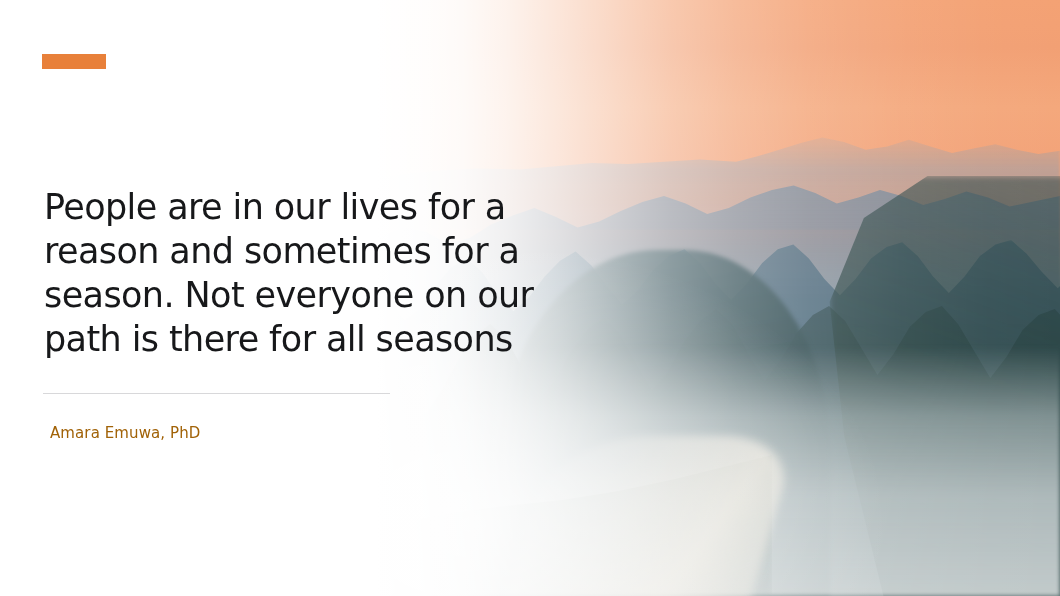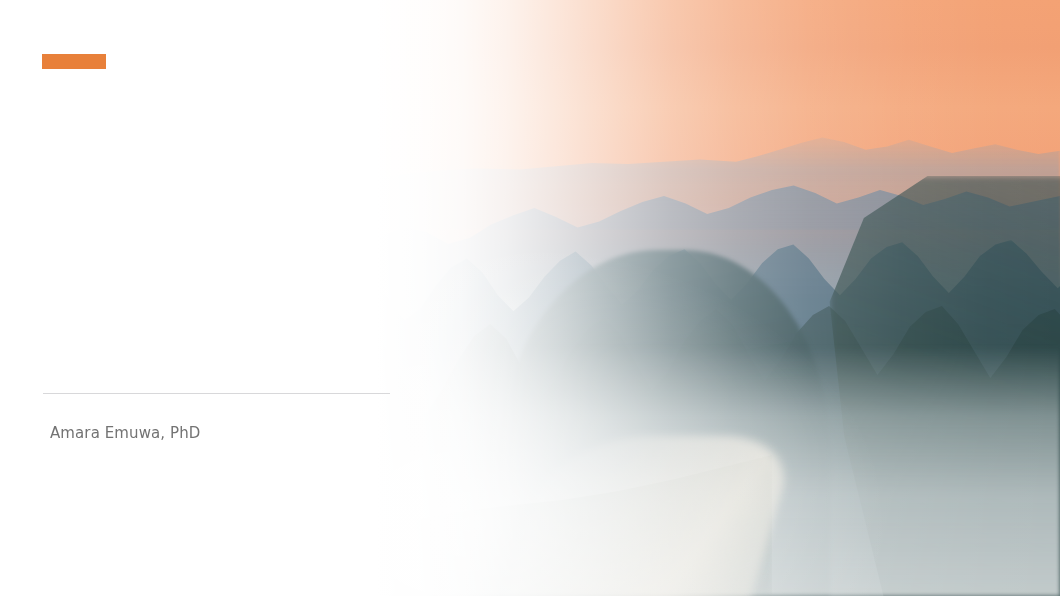--- a/index.html
+++ b/index.html
@@ -244,21 +244,21 @@
     background: #d8d8da;
   }
 
   .attribution {
     position: absolute;
     left: 50px;
     top: 424px;
     font-family: "DejaVu Sans", sans-serif;
     font-size: 15px;
     letter-spacing: 0.1px;
-    color: #737373;
+    color: #a16207;
   }
 </style>
 </head>
 <body>
 
 <div class="slide">
 
   <div class="photo-wrap">
     <div class="photo"></div>
     <div class="ridge-far"></div>
@@ -270,18 +270,22 @@
     <div class="slope-right"></div>
     <div class="valley"></div>
     <div class="bank"></div>
     <div class="river"></div>
     <div class="fade-left"></div>
     <div class="fade-bottom"></div>
   </div>
 
   <div class="accent-bar" style="background: rgb(232, 128, 58);"></div>
 
+  <div class="quote" style="color: rgb(23, 24, 26);">People are in our lives for a
+reason and sometimes for a
+season.  Not everyone on our
+path is there for all seasons</div>
 
   <div class="divider" style="background: rgb(216, 216, 218);"></div>
 
   <div class="attribution">Amara Emuwa, PhD</div>
 
 </div>
 
 </body></html>

